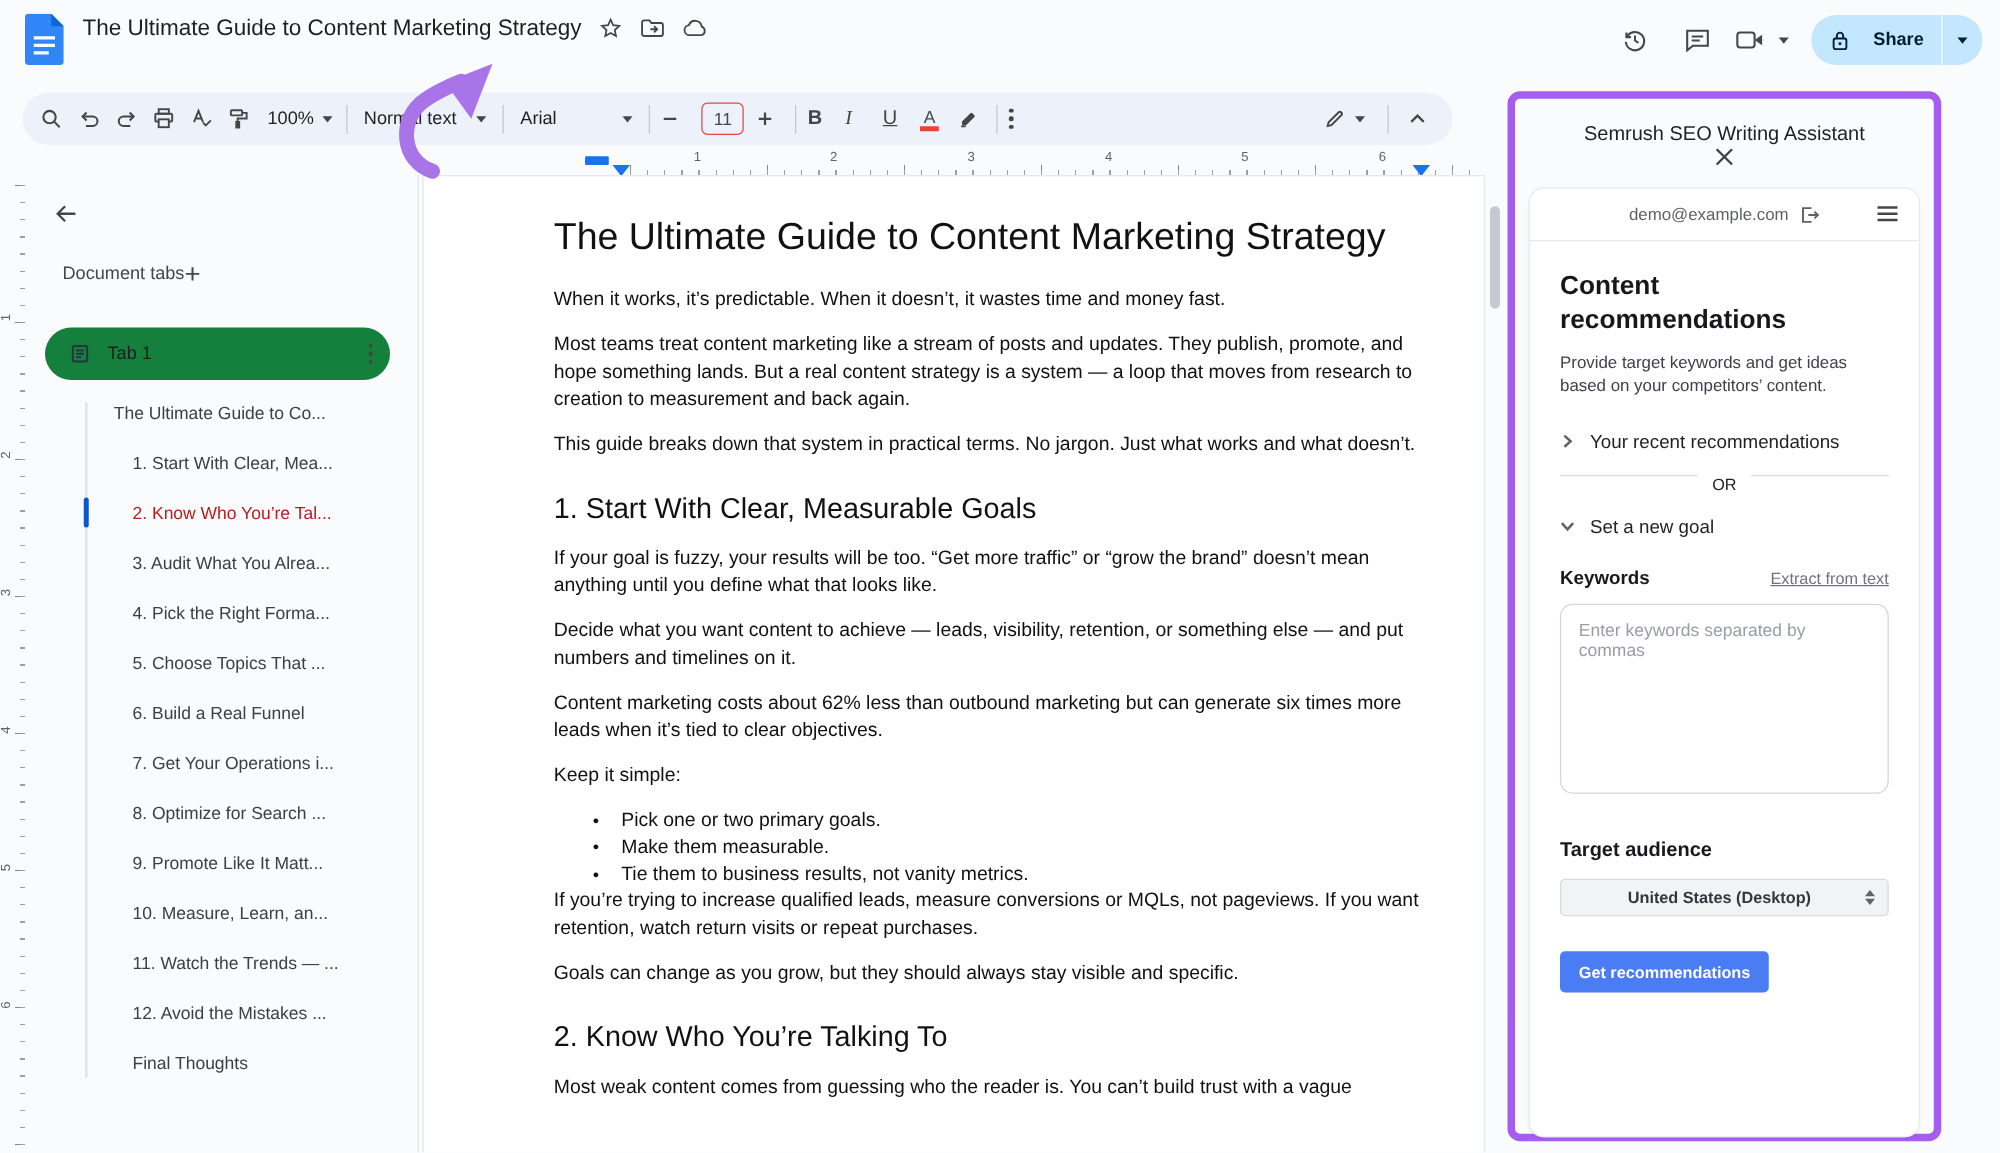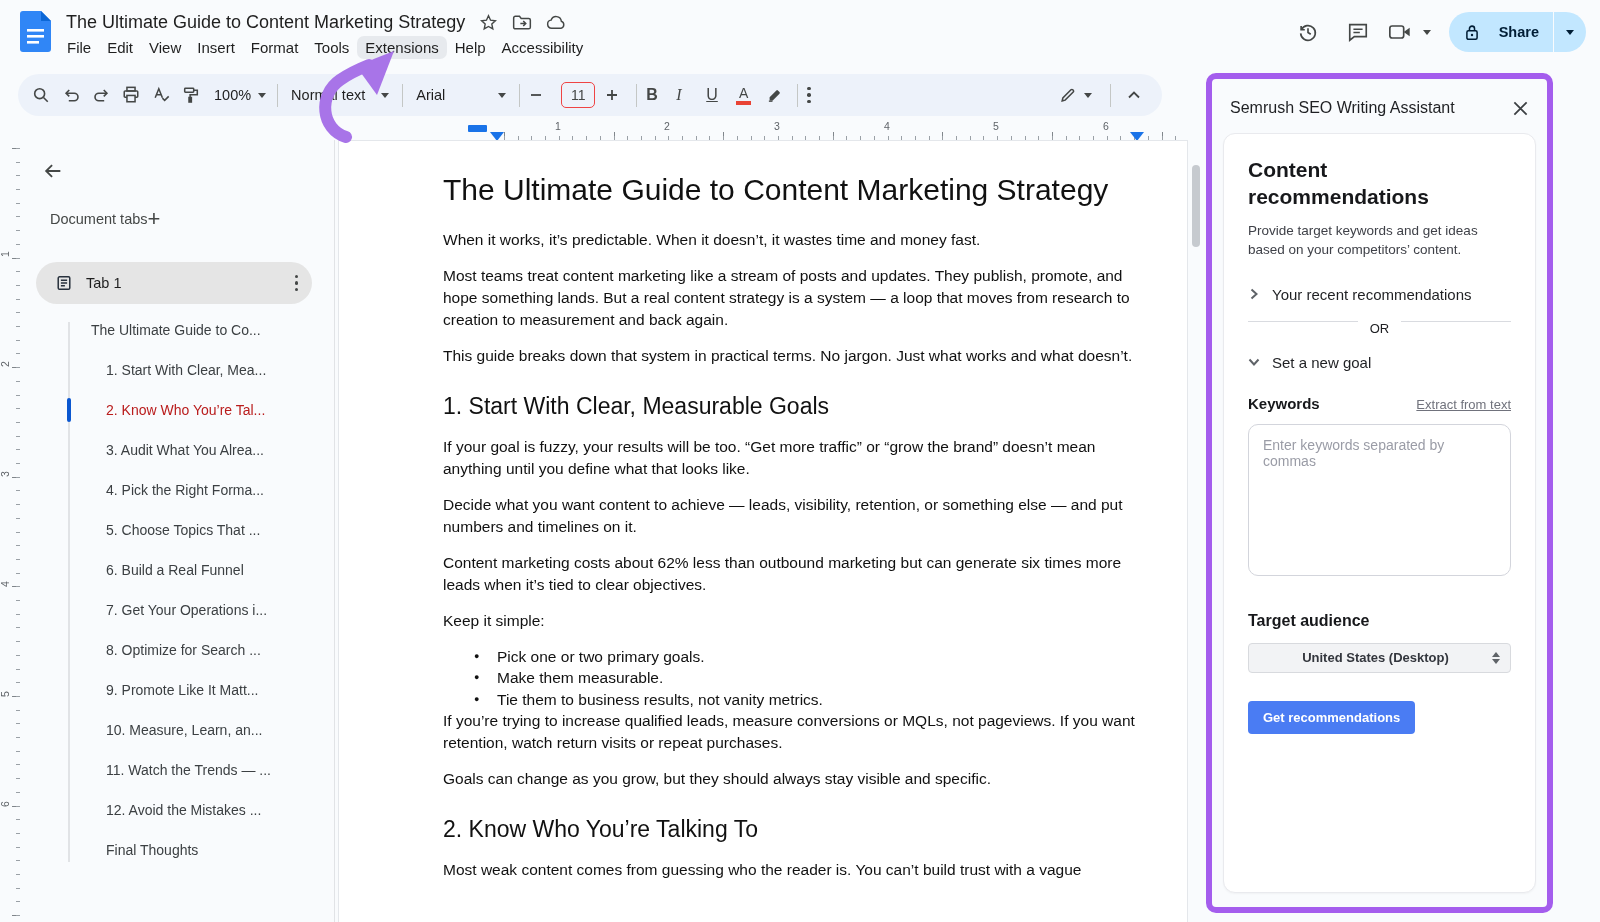--- a/index.html
+++ b/index.html
@@ -56,21 +56,21 @@
   .vruler span { position:absolute; left:2px; font-size:10.5px; color:#5f6368; transform:rotate(-90deg); }
   .vruler span:nth-of-type(1){top:108px}.vruler span:nth-of-type(2){top:218px}.vruler span:nth-of-type(3){top:328px}
   .vruler span:nth-of-type(4){top:438px}.vruler span:nth-of-type(5){top:548px}.vruler span:nth-of-type(6){top:658px}
 
   
   .sidebar { position:absolute; left:20px; top:140px; width:315px; height:782px; background:#f9fbfd; border-right:1px solid #e1e3e6; }
   .back-btn { position:absolute; left:22px; top:20px; color:#444746; }
   .dt-row { position:absolute; left:30px; top:68px; width:262px; display:flex; align-items:center; justify-content:flex-start; }
   .dt-label { font-size:14.5px; color:#444746; }
   .plus-btn { font-size:22px; color:#444746; font-weight:400; line-height:1; }
-  .tab-pill { position:absolute; left:16px; top:122px; width:276px; height:42px; background:#e5e5e5; border-radius:21px; display:flex; align-items:center; padding:0 14px 0 20px; }
+  .tab-pill { position:absolute; left:16px; top:122px; width:276px; height:42px; background:#15803d; border-radius:21px; display:flex; align-items:center; padding:0 14px 0 20px; }
   .tab-pill .lbl { font-size:14.5px; color:#1f1f1f; margin-left:14px; flex:1; }
   .dots-v { display:flex; flex-direction:column; gap:3px; align-items:center; }
   .dots-v i { width:3.5px; height:3.5px; border-radius:50%; background:#444746; }
   .outline { position:absolute; left:0; top:170px; width:315px; }
   .outline-line { position:absolute; left:48px; top:12px; bottom:8px; width:2px; background:#e1e3e6; }
   .o-item { position:relative; height:40px; display:flex; align-items:center; font-size:14px; color:#3c4043; padding-left:86px; white-space:nowrap; }
   .o-item.lvl0 { padding-left:71px; }
   .o-item.active { color:#b91c1c; }
   .o-item.active::before { content:""; position:absolute; left:47px; top:8px; width:3.5px; height:24px; background:#0b57d0; border-radius:2px; }
 
@@ -80,21 +80,21 @@
   .doc-content .title { font-size:30px; font-weight:400; line-height:1.25; margin:0 0 20px 0; letter-spacing:0; }
   .doc-content .h2 { font-size:23px; font-weight:400; margin:26px 0 16px 0; }
   .doc-content .p { font-size:15.5px; line-height:22px; margin:0 0 14px 0; }
   .doc-content .li { position:relative; font-size:15.5px; line-height:21.5px; padding-left:54px; }
   .doc-content .li::before { content:"●"; position:absolute; left:31px; top:0; font-size:9px; line-height:21.5px; }
   .doc-content .li:last-of-type { margin-bottom:14px; }
   .doc-scrollbar { position:absolute; left:1192px; top:165px; width:8px; height:82px; border-radius:4px; background:#c6cacf; }
 
   
   .panel { position:absolute; left:1206px; top:73px; width:347px; height:840px; border:6px solid #a45ded; border-radius:10px; background:#f9fbfd; }
-  .panel-head { display:flex; align-items:center; justify-content:space-between; padding:20px 18px 16px 18px; }
+  .panel-head { display:flex; align-items:center; justify-content:space-between; padding:20px 18px 16px 18px;flex-direction:column; }
   .panel-title { font-size:16px; color:#1f2023; }
   .x-btn { color:#3c4043; }
   .card { background:#fff; border:1px solid #e9eaee; border-radius:12px; margin:0 11px; height:760px; box-shadow:0 1px 2px rgba(0,0,0,.04); }
   .acct-row { position:relative; height:42px; border-bottom:1px solid #e8eaed; display:flex; align-items:center; justify-content:center; gap:8px; }
   .acct-email { font-size:13.5px; color:#5e6066; }
   .acct-signout { color:#5e6066; }
   .acct-menu { position:absolute; right:16px; top:12px; color:#44464c; }
   .card-body { padding:22px 24px; }
   .cr-title { font-size:21px; font-weight:bold; color:#17181b; line-height:1.3; margin-bottom:10px; }
   .cr-desc { font-size:13.5px; color:#3f4148; line-height:1.45; }
@@ -146,40 +146,20 @@
             <path d="M2 4 a2 2 0 0 1 2-2 h5 l2 2.5 h9 a2 2 0 0 1 2 2 V15 a2 2 0 0 1 -2 2 H4 a2 2 0 0 1 -2-2z"></path>
             <path d="M10 10.5 h6 M13.5 7.5 l3 3 -3 3"></path>
           </svg>
       </span>
       <span class="title-ico">
         <svg width="21" height="17" viewBox="0 0 26 20" fill="none" stroke="#444746" stroke-width="1.8">
             <path d="M7 17 a5 5 0 0 1 -.6 -9.96 A6.5 6.5 0 0 1 19 8.5 a4.5 4.5 0 0 1 0 8.5z"></path>
           </svg>
       </span>
     </div>
-    <div class="menu-row">
-
-        <span class="menu-item">File</span>
-
-        <span class="menu-item">Edit</span>
-
-        <span class="menu-item">View</span>
-
-        <span class="menu-item">Insert</span>
-
-        <span class="menu-item">Format</span>
-
-        <span class="menu-item">Tools</span>
-
-        <span class="menu-item hl">Extensions</span>
-
-        <span class="menu-item">Help</span>
-
-        <span class="menu-item">Accessibility</span>
-      </div>
   </div>
   <div class="hdr-right">
     <span class="hdr-icon">
       <svg width="22" height="22" viewBox="0 0 24 24" fill="none" stroke="#444746" stroke-width="1.8">
           <path d="M4.5 5.5 v4 h4"></path>
           <path d="M4.8 9.5 a8 8 0 1 1 -.8 4"></path>
           <path d="M12 8 v4.5 l3 2"></path>
         </svg>
     </span>
     <span class="hdr-icon">
@@ -440,20 +420,34 @@
 <div class="panel">
   <div class="panel-head">
     <span class="panel-title">Semrush SEO Writing Assistant</span>
     <span class="x-btn">
       <svg width="17" height="17" viewBox="0 0 18 18" fill="none" stroke="#3c4043" stroke-width="1.9">
           <path d="M2.5 2.5 L15.5 15.5 M15.5 2.5 L2.5 15.5"></path>
         </svg>
     </span>
   </div>
   <div class="card">
+    <div class="acct-row">
+      <span class="acct-email">demo@example.com</span>
+      <span class="acct-signout">
+        <svg width="17" height="16" viewBox="0 0 20 18" fill="none" stroke="#5e6066" stroke-width="1.8">
+            <path d="M12 2.5 H4 V15.5 h8"></path>
+            <path d="M9 9 h9 M14.8 5.8 L18 9 l-3.2 3.2"></path>
+          </svg>
+      </span>
+      <span class="acct-menu">
+        <svg width="18" height="16" viewBox="0 0 18 16" fill="none" stroke="#44464c" stroke-width="2">
+            <path d="M1 3 h16 M1 8 h16 M1 13 h16"></path>
+          </svg>
+      </span>
+    </div>
     <div class="card-body">
       <div class="cr-title">Content recommendations</div>
       <div class="cr-desc">Provide target keywords and get ideas based on your competitors’ content.</div>
       <div class="row-toggle">
         <span class="chev">
           <svg width="12" height="12" viewBox="0 0 12 12" fill="none" stroke="#5f6368" stroke-width="2">
               <path d="M3.5 1.5 L8.5 6 l-5 4.5"></path>
             </svg>
         </span>
         <span>Your recent recommendations</span>

